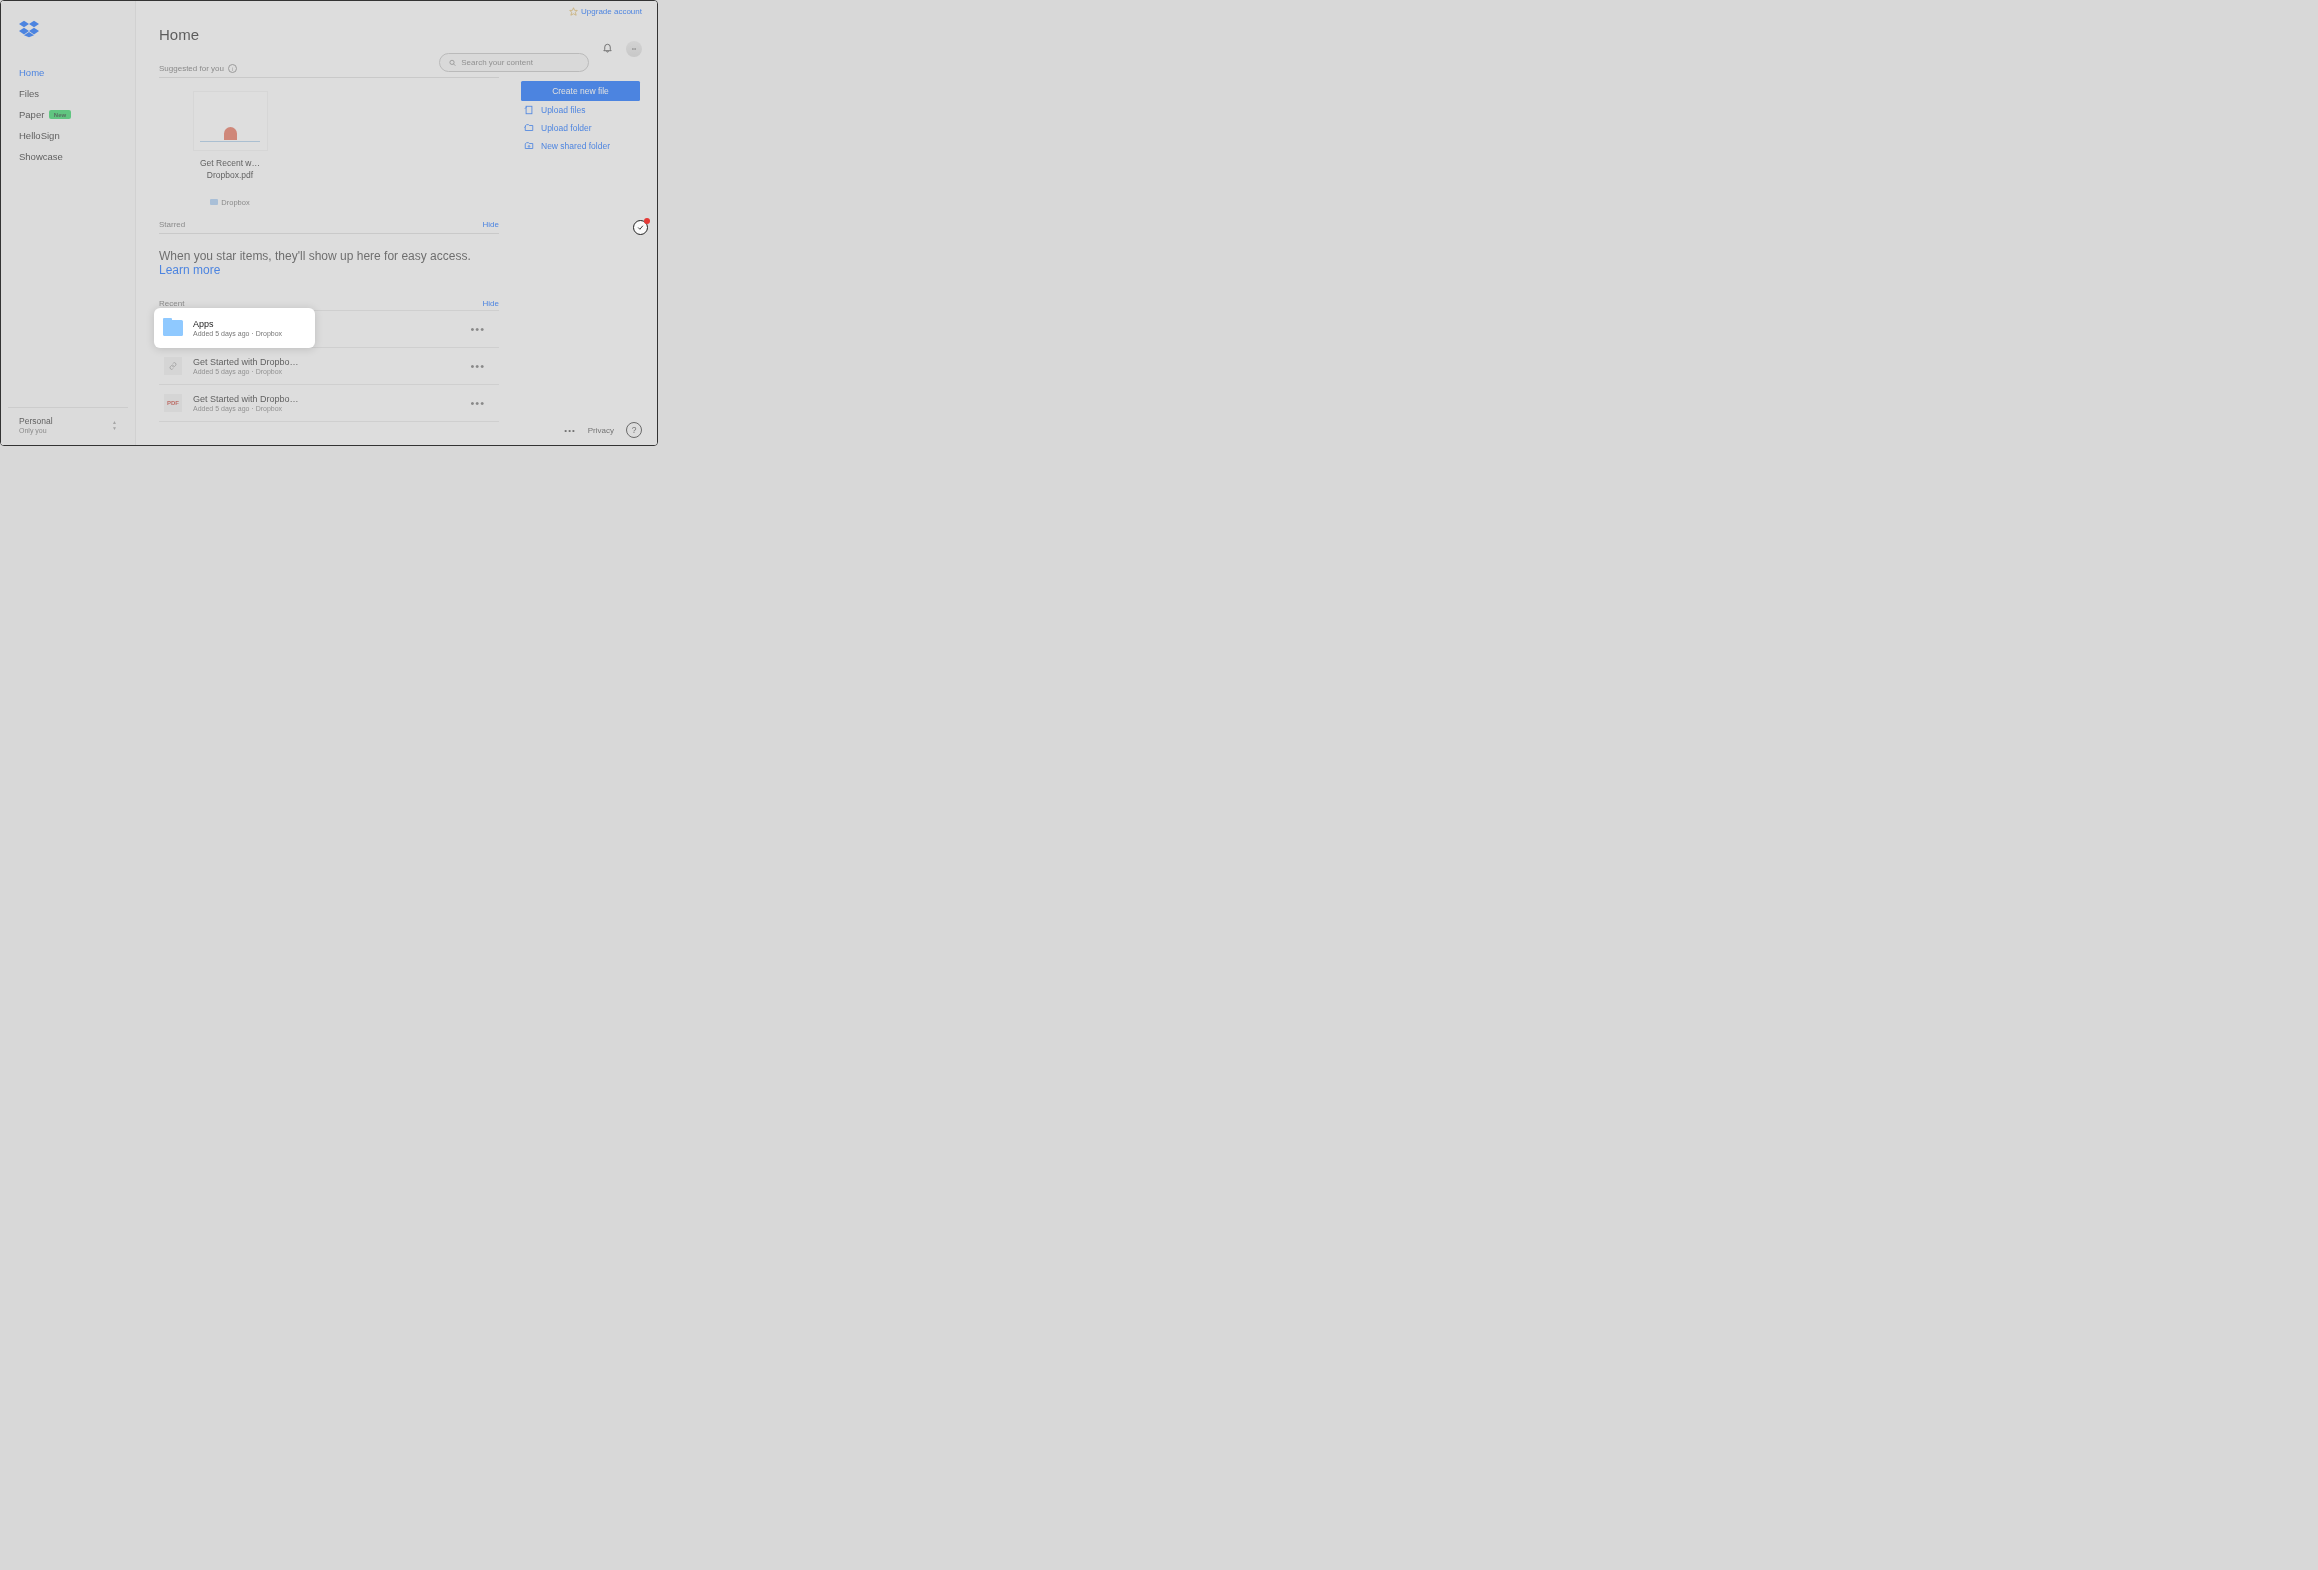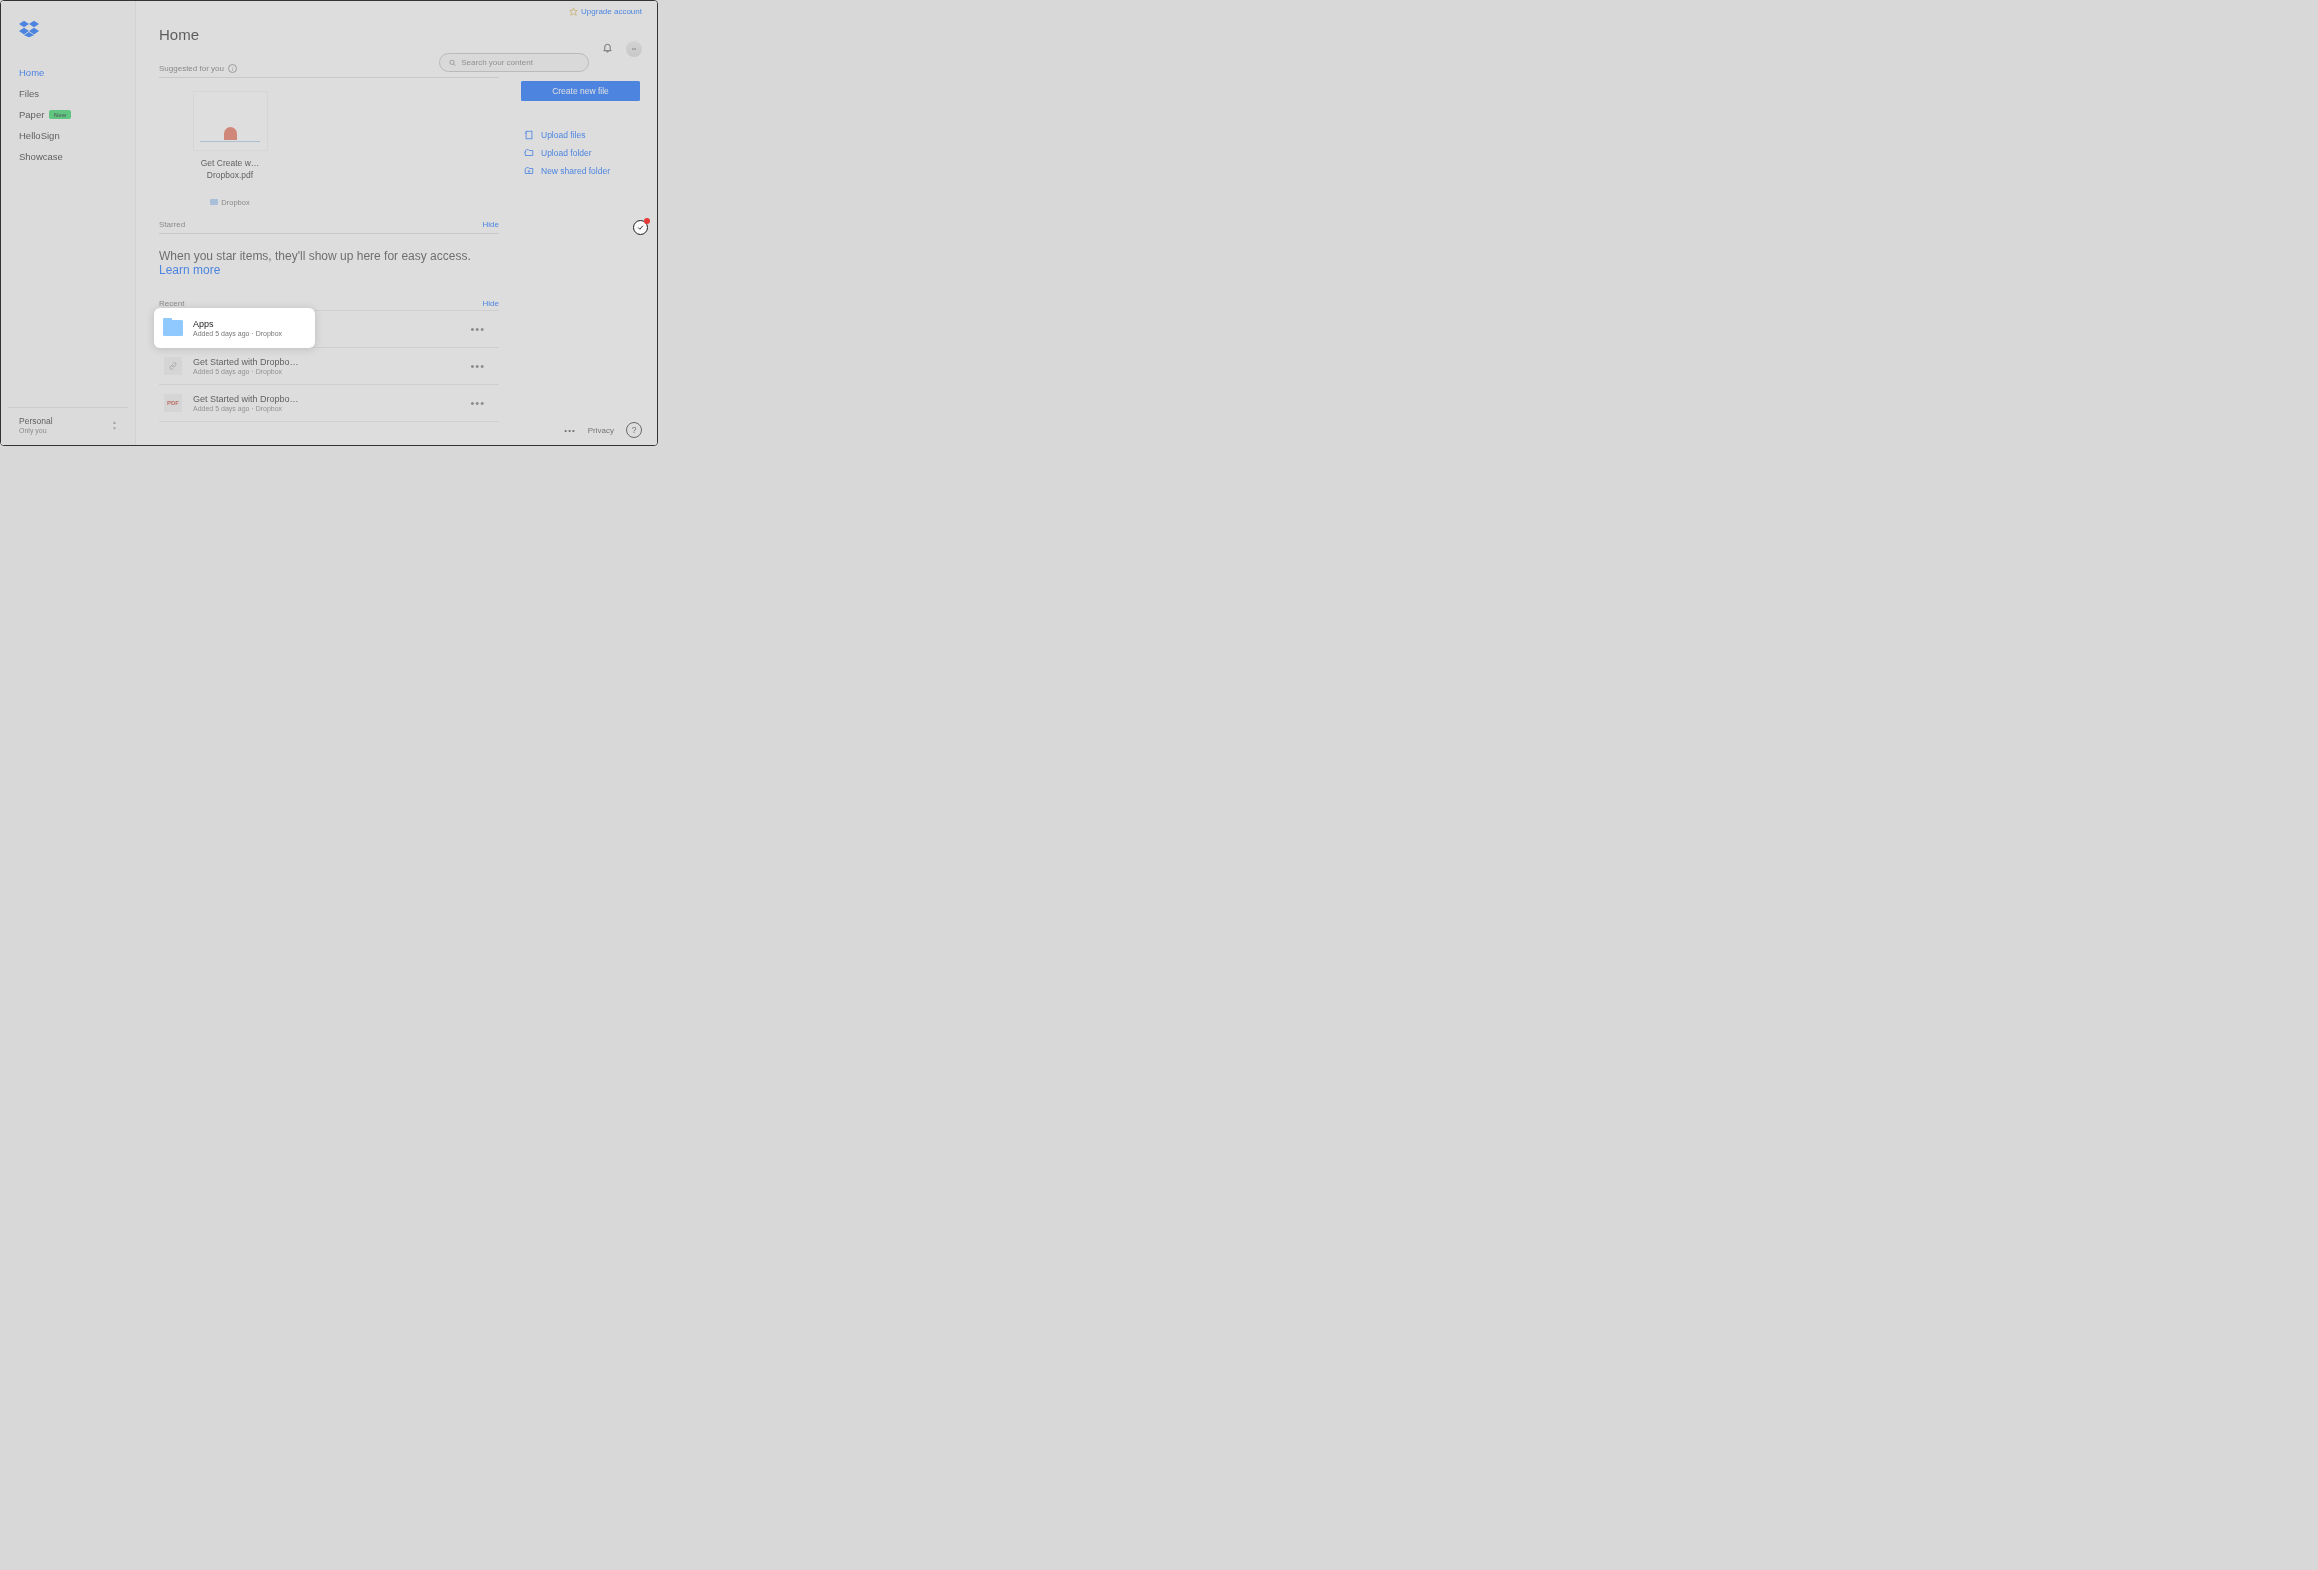--- a/index.html
+++ b/index.html
@@ -149,21 +149,21 @@
 .pdf-badge { color:#c13a2e; font-weight:700; font-size:6px; }
 .recent-item .txt .t1 { font-size:9px; color:#1b1b1b; }
 .recent-item .txt .t2 { font-size:7px; color:#777; margin-top:1.5px; }
 .recent-item .more { margin-left:auto; color:#6a6a6a; font-size:11px; letter-spacing:1px; cursor:pointer; padding-right:10px; }
 .rightcol {
   position:absolute; top:80px; right:17px; width:119px;
 }
 .create-btn {
   background:#0061ff; color:#fff; text-align:center;
   padding:5px 13px; font-size:8.5px; border-radius:1.5px; cursor:pointer;
-  margin-bottom:25px;
+  margin-bottom:0;
 }
 .action-link {
   display:flex; align-items:center; gap:7px;
   color:#0061ff; font-size:8.5px; padding:4px 3px; cursor:pointer;
 }
 .action-link svg { width:10px; height:10px; flex-shrink:0; }
 .sync-badge {
   position:absolute; top:219px; right:9px; z-index:10;
 }
 .sync-circle {
@@ -274,21 +274,21 @@
             <span>Suggested for you</span>
             <span class="info">i</span>
           </div>
         <div class="hide-link">Hide</div>
       </div>
       <div class="suggest-card">
         <div class="thumb">
             <div class="sun"></div>
             <div class="line"></div>
           </div>
-        <div class="file-title"><span>Get Create w…</span><br><span>Dropbox.pdf</span></div>
+        <div class="file-title"><span>Get Recent w…</span><br><span>Dropbox.pdf</span></div>
         <div class="file-folder">
             <span class="folder-mini"></span>
             <span>Dropbox</span>
           </div>
       </div>
 
       <div class="section-head">
         <div class="lbl">Starred</div>
         <div class="hide-link">Hide</div>
       </div>

